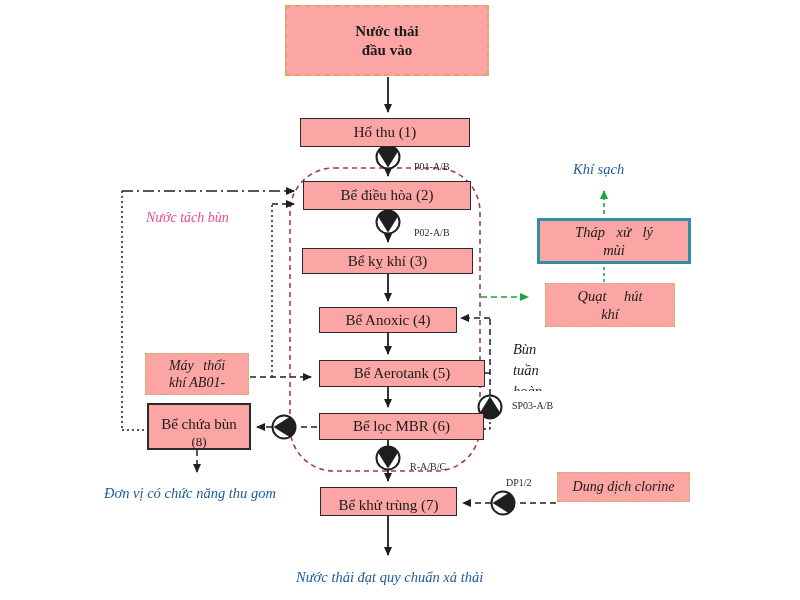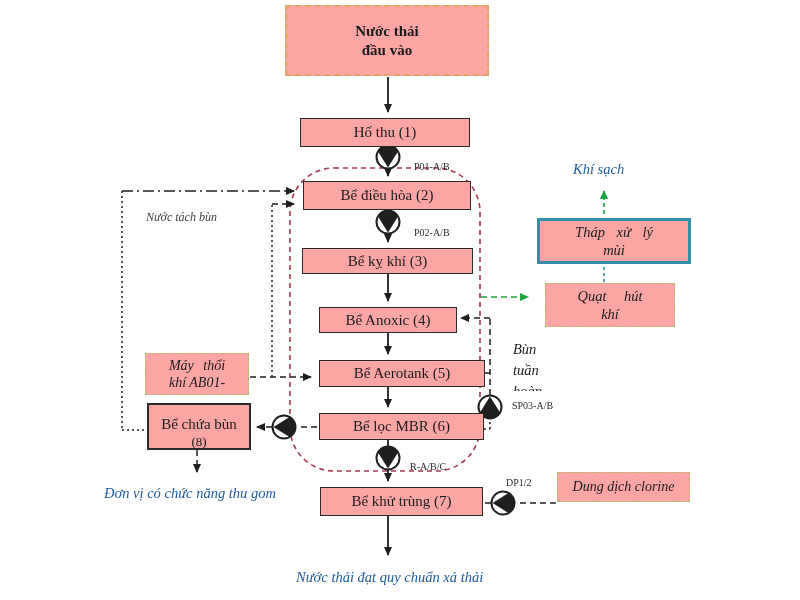--- a/index.html
+++ b/index.html
@@ -132,21 +132,21 @@
   </div>
 
   <div class="box solid" style="left:319px;top:360px;width:166px;height:27px;">
     <span>Bể Aerotank (5)</span>
   </div>
 
   <div class="box solid" style="left:319px;top:413px;width:165px;height:27px;">
     <span>Bể lọc MBR (6)</span>
   </div>
 
-  <div class="box solid" style="left:320px;top:487px;width:163px;height:29px;">
+  <div class="box solid" style="left:320px;top:487px;width:137px;height:29px;align-items:flex-end;">
     <span>Bể khử trùng (7)</span>
   </div>
 
   <div class="box col thick" style="left:147px;top:403px;width:104px;height:47px;overflow:hidden;padding-top:10px;justify-content:flex-start;">
     <div>Bể chứa bùn</div>
     <div style="font-size:13px;">(8)</div>
   </div>
 
   <div class="box col it" style="left:537px;top:218px;width:154px;height:46px;border:3px solid #2f8fa6;font-size:14.5px;">
     <div style="word-spacing:8px;">Tháp xử lý</div>
@@ -162,21 +162,21 @@
     <div style="word-spacing:6px;">Máy thổi</div>
     <div>khí AB01-</div>
   </div>
 
   <div class="box it" style="left:557px;top:472px;width:133px;height:30px;border:1.6px dashed #b8b86a;font-size:14px;">
     <span>Dung dịch clorine</span>
   </div>
 
   <div class="lbl it blue" style="left:573px;top:161px;font-size:14.5px;">Khí sạch</div>
 
-  <div class="lbl it" style="left:146px;top:210px;font-size:12px;color:#404040;">Nước tách bùn</div>
+  <div class="lbl it" style="left:146px;top:210px;font-size:14px;color:#ec4899;">Nước tách bùn</div>
 
   <div class="lbl it blue" style="left:104px;top:485px;font-size:14.5px;">Đơn vị có chức năng thu gom</div>
 
   <div class="lbl it" style="left:513px;top:339px;font-size:14.5px;color:#222;line-height:1.45;white-space:normal;width:56px;overflow:hidden;height:52px;">
     <div>Bùn</div>
     <div>tuần</div>
     <div>hoàn</div>
   </div>
 
   <div class="lbl it blue" style="left:296px;top:569px;font-size:14.5px;">Nước thải đạt quy chuẩn xả thải</div>

